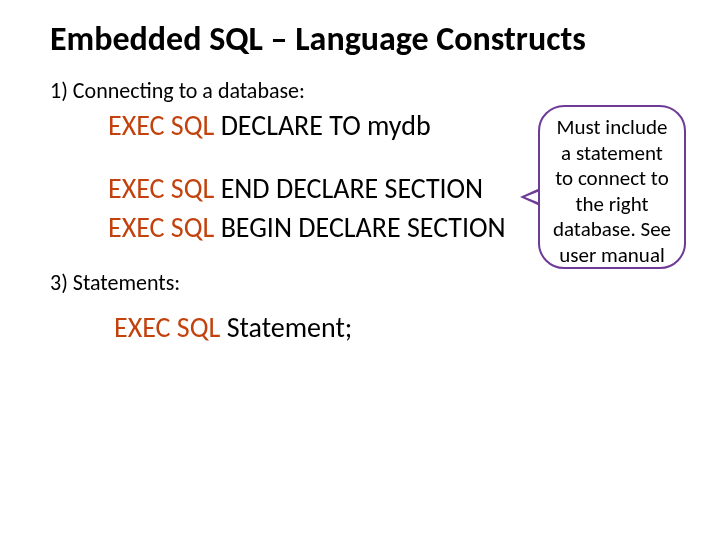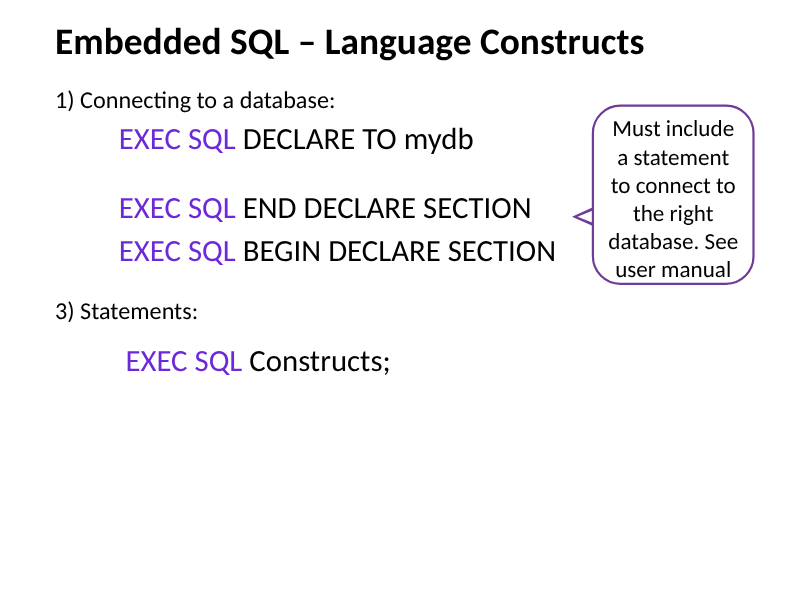--- a/index.html
+++ b/index.html
@@ -32,25 +32,25 @@
   }
   .code {
     font-size: 28px;
     font-weight: 400;
     margin: 4px 0 4px 58px;
   }
   .section3-code {
     margin-left: 64px;
   }
   .kw {
-    color: #6d28d9; 
+    color: #c2410c; 
   }
   .callout {
     position: absolute;
-    top: 95px;
+    top: 105px;
     right: 34px;
     width: 148px;
     height: 164px;
     box-sizing: border-box;
     padding: 8px 10px 18px 10px;
     border: 2.5px solid #6e3b97;
     border-radius: 26px;
     background: #fff;
     text-align: center;
     font-size: 21px;
@@ -101,21 +101,21 @@
   </div>
   <div class="code">
     <span class="kw">EXEC SQL</span><span> BEGIN DECLARE SECTION</span>
   </div>
 
   <div class="gap-m"></div>
 
   <div class="section">3) Statements:</div>
   <div class="gap-s"></div>
   <div class="code section3-code">
-    <span class="kw">EXEC SQL</span><span> Constructs;</span>
+    <span class="kw">EXEC SQL</span><span> Statement;</span>
   </div>
 
   <div class="callout-tail"></div>
   <div class="callout">
     <span>Must include a statement to connect to the right database. See user manual</span>
   </div>
 
 </div>
 
 </body></html>

